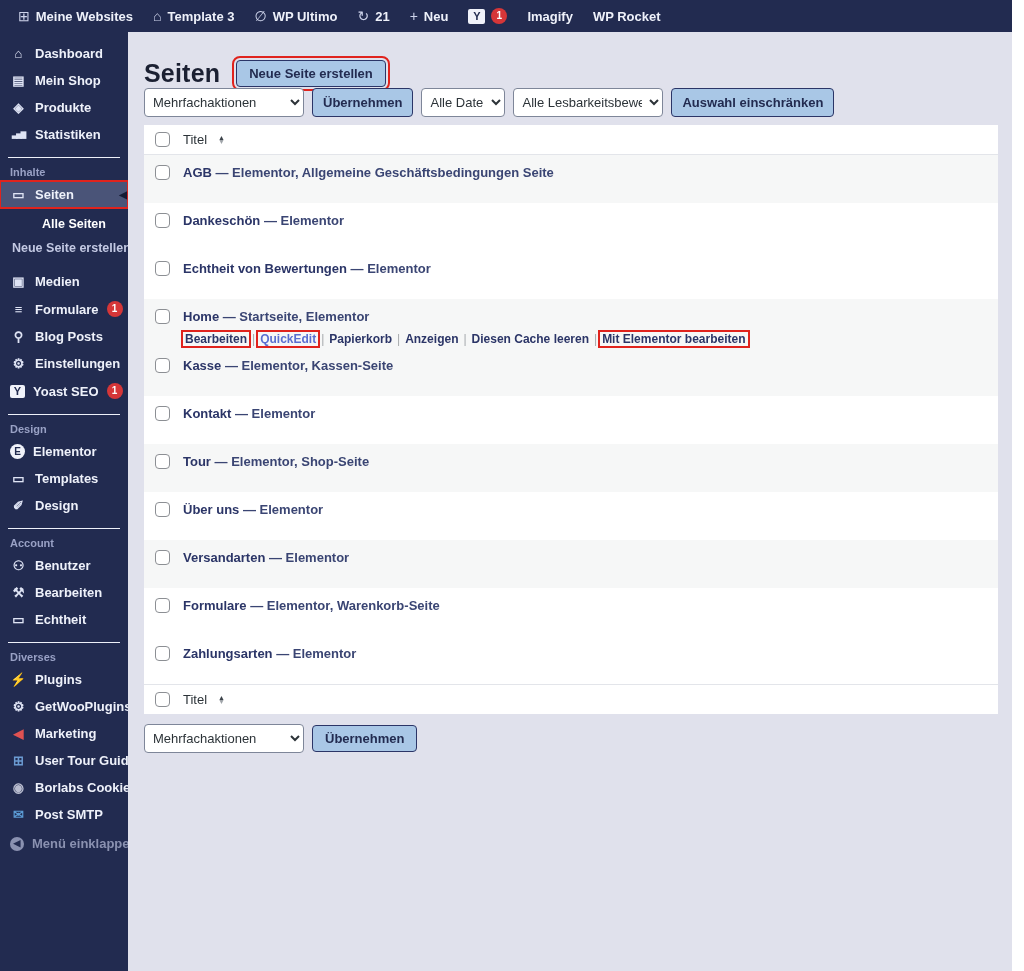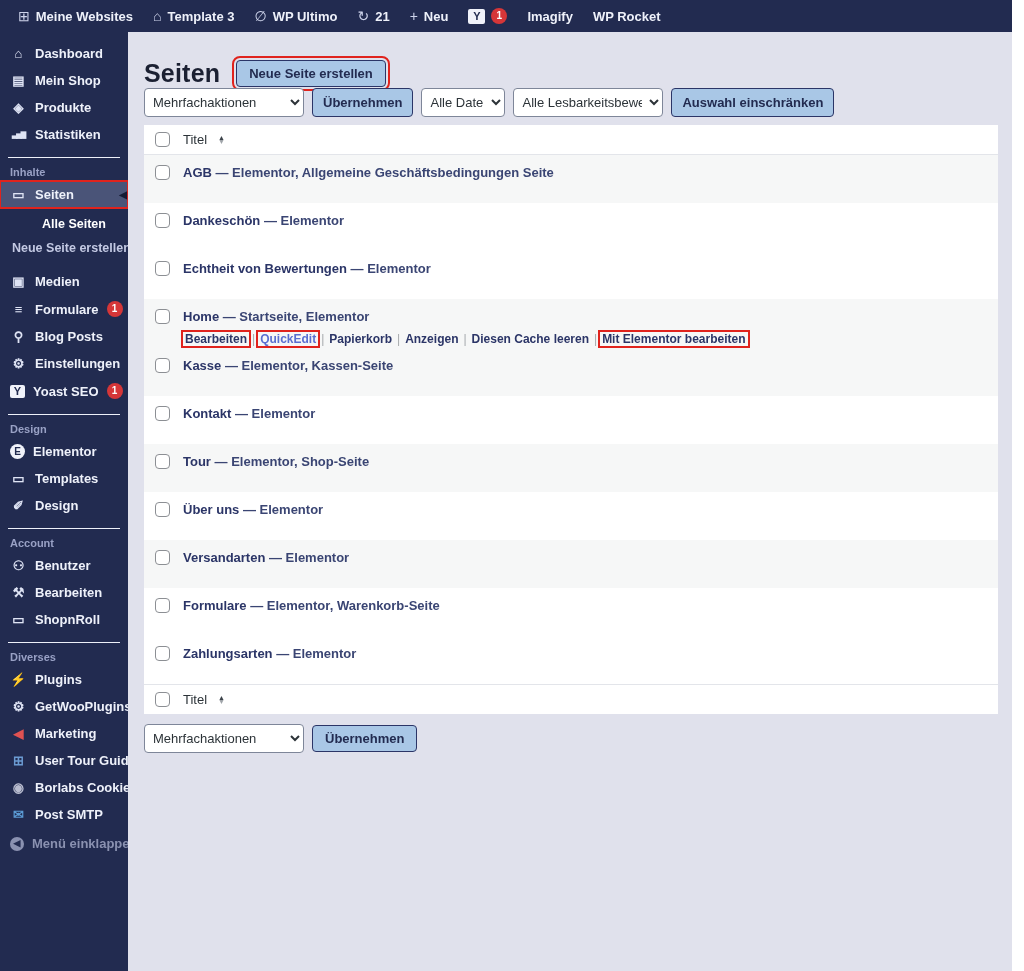--- a/index.html
+++ b/index.html
@@ -230,21 +230,21 @@
     <div class="sb-item">
       <span class="sb-icon">⚇</span>
       <span class="sb-label">Benutzer</span>
     </div>
     <div class="sb-item">
       <span class="sb-icon">⚒</span>
       <span class="sb-label">Bearbeiten</span>
     </div>
     <div class="sb-item">
       <span class="sb-icon">▭</span>
-      <span class="sb-label">ShopnRoll</span>
+      <span class="sb-label">Echtheit</span>
     </div>
     <hr class="sb-divider">
     <div class="sb-section-label">Diverses</div>
     <div class="sb-item">
       <span class="sb-icon" style="color: rgb(122, 160, 212);">⚡</span>
       <span class="sb-label">Plugins</span>
     </div>
     <div class="sb-item">
       <span class="sb-icon">⚙</span>
       <span class="sb-label">GetWooPlugins</span>

